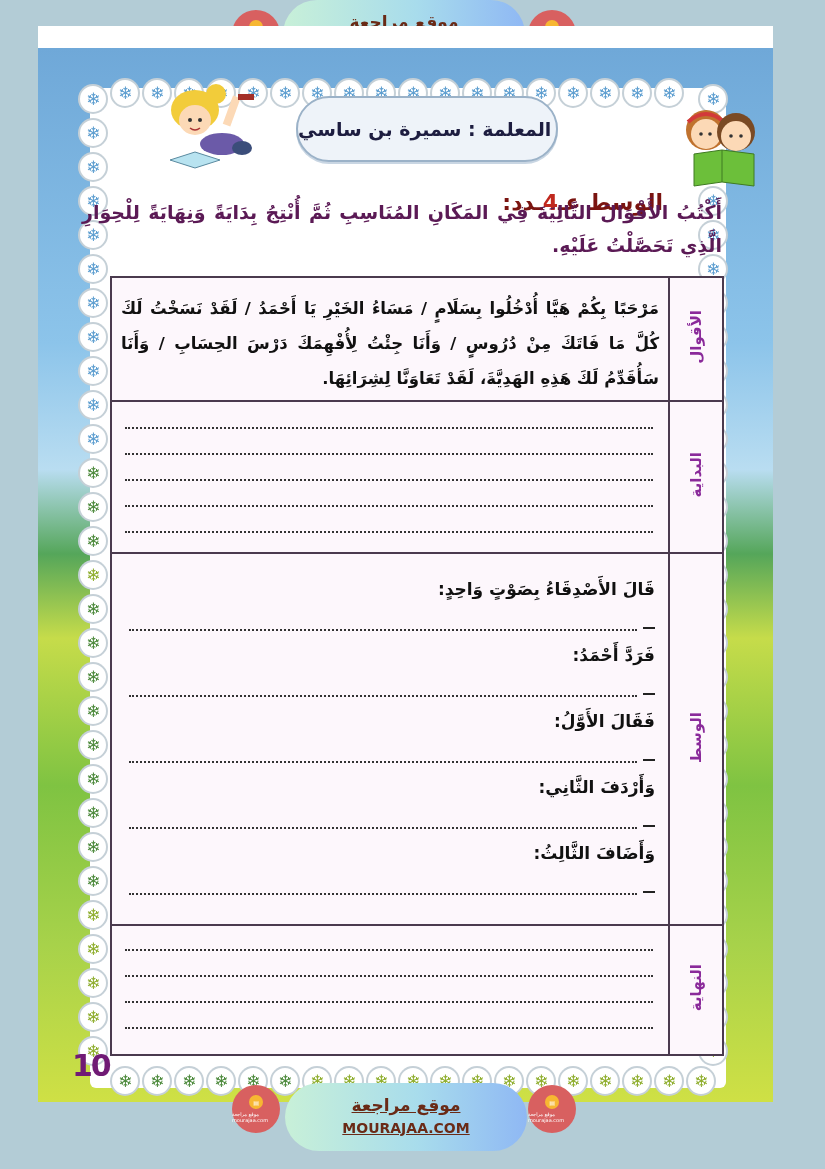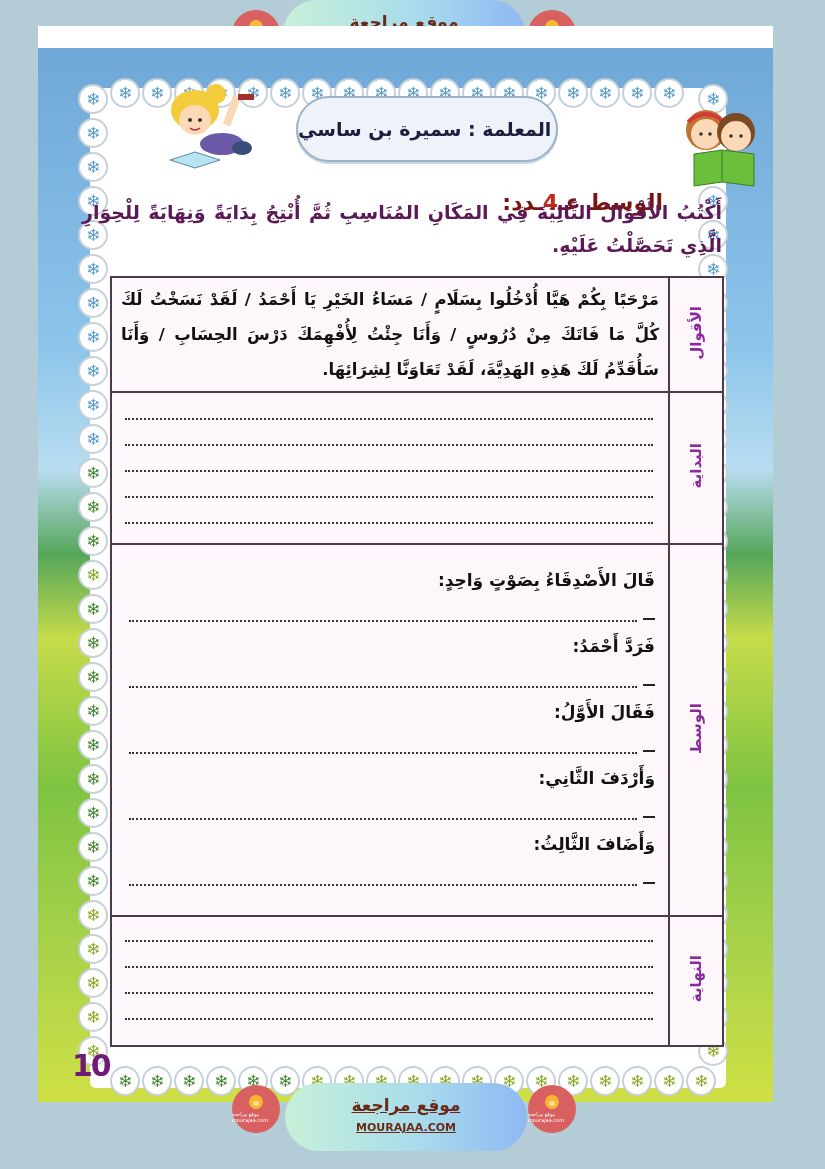--- a/index.html
+++ b/index.html
@@ -16,35 +16,35 @@
   .cloud span{font-family:"DejaVu Sans",sans-serif;font-weight:bold;font-size:19px;color:#1d1d40;}
   .girl{position:absolute;left:112px;top:54px;width:110px;height:100px;}
   .kids{position:absolute;left:640px;top:74px;width:90px;height:100px;}
   .title{position:absolute;right:110px;top:164px;font-family:"DejaVu Sans",sans-serif;font-weight:bold;font-size:22px;color:#7a1410;direction:rtl;}
   .title .num{color:#c0281e;}
   .instr{position:absolute;left:82px;top:196px;width:640px;direction:rtl;text-align:justify;font-family:"DejaVu Sans",sans-serif;font-weight:bold;font-size:19px;line-height:33px;color:#5b1a55;}
   table.grid{position:absolute;left:110px;top:276px;width:614px;border-collapse:collapse;background:#fdf7fc;direction:rtl;}
   table.grid td{border:2px solid #4a3a4e;vertical-align:top;}
   td.lab{width:50px;text-align:center;vertical-align:middle !important;}
   td.lab span{display:inline-block;writing-mode:vertical-rl;transform:rotate(180deg);font-family:"DejaVu Sans",sans-serif;font-weight:bold;font-size:15px;color:#8a2a9a;}
-  .quotes{padding:3px 8px 4px 8px;font-family:"DejaVu Sans",sans-serif;font-weight:bold;font-size:16.5px;line-height:35px;color:#111;text-align:justify;height:104px;}
+  .quotes{padding:12px 8px 4px 8px;font-family:"DejaVu Sans",sans-serif;font-weight:bold;font-size:16.5px;line-height:35px;color:#111;text-align:justify;height:104px;}
   .dots{height:0;border-bottom:2px dotted #333;margin:0 14px 0 12px;}
   .dot-wrap{padding-top:24px;height:148px;box-sizing:border-box;}
   .dot-wrap .dots{margin-bottom:24px;}
   .mid{height:368px;padding:18px 12px 0 16px;box-sizing:border-box;}
   .prompt{font-family:"DejaVu Sans",sans-serif;font-weight:bold;font-size:17px;color:#111;height:32px;line-height:32px;}
   .ansline{display:flex;align-items:flex-end;height:34px;}
   .dash{width:12px;border-top:2px solid #222;margin-left:6px;margin-bottom:10px;}
   .ansline .d{flex:1;border-bottom:2px dotted #333;margin-bottom:8px;}
   .end-wrap{padding-top:22px;height:126px;box-sizing:border-box;}
   .end-wrap .dots{margin-bottom:24px;}
   .pagenum{position:absolute;left:72px;top:1048px;font-family:"DejaVu Sans",sans-serif;font-weight:bold;font-size:30px;color:#701a75;letter-spacing:-2px;}
   .banner{position:absolute;width:242px;height:68px;border-radius:34px;background:linear-gradient(90deg,#c8f0d8 0%,#a8dcec 55%,#8fb8f4 100%);display:flex;flex-direction:column;align-items:center;justify-content:center;}
   .banner .ar{font-family:"DejaVu Sans",sans-serif;font-weight:bold;font-size:17px;color:#6a2a16;text-decoration:underline;line-height:22px;}
-  .banner .en{font-family:"DejaVu Sans",sans-serif;font-weight:bold;font-size:11px;color:#6a2a16;text-decoration:underline;line-height:24px;}
+  .banner .en{font-family:"DejaVu Sans",sans-serif;font-weight:bold;font-size:14px;color:#6a2a16;text-decoration:underline;line-height:24px;}
   .badge{position:absolute;width:48px;height:48px;border-radius:50%;background:#d86060;display:flex;flex-direction:column;align-items:center;justify-content:center;}
   .badge .ico{width:14px;height:14px;border-radius:50%;background:#f7b732;font-size:6px;color:#fff;display:flex;align-items:center;justify-content:center;font-weight:bold;}
   .badge .txt{font-size:5px;color:#fff;line-height:6px;margin-top:2px;font-family:"DejaVu Sans",sans-serif;}
 </style>
 </head>
 <body>
 
 <div class="badge" style="left:232px;top:10px;">
   <div class="ico">▤</div>
   <div class="txt">موقع مراجعة mourajaa.com</div>

